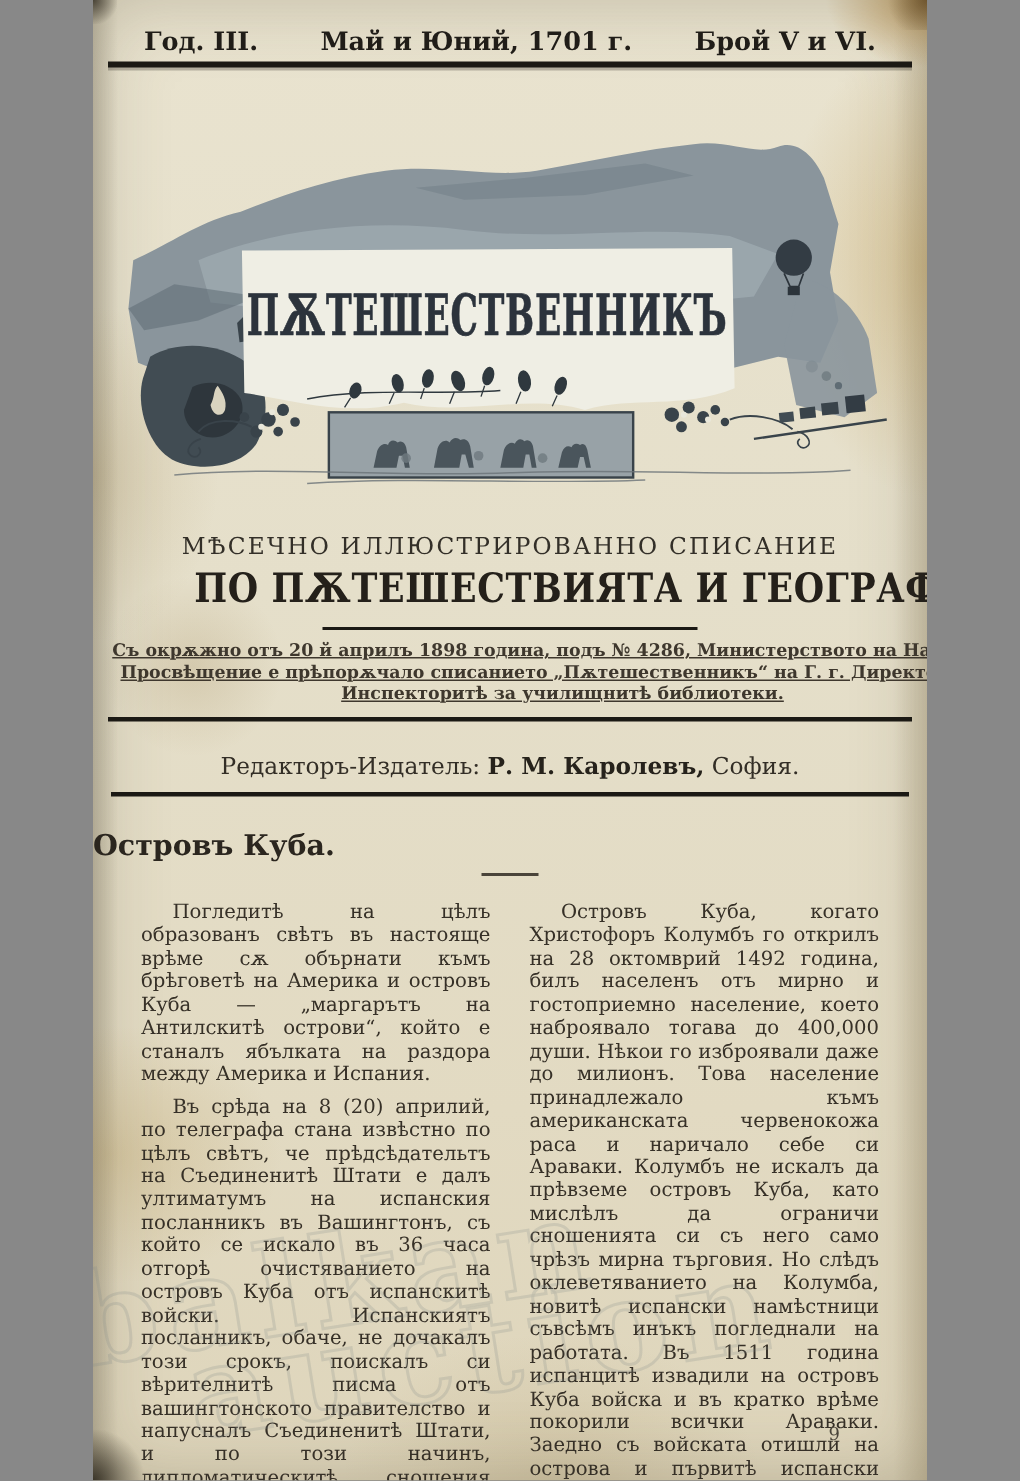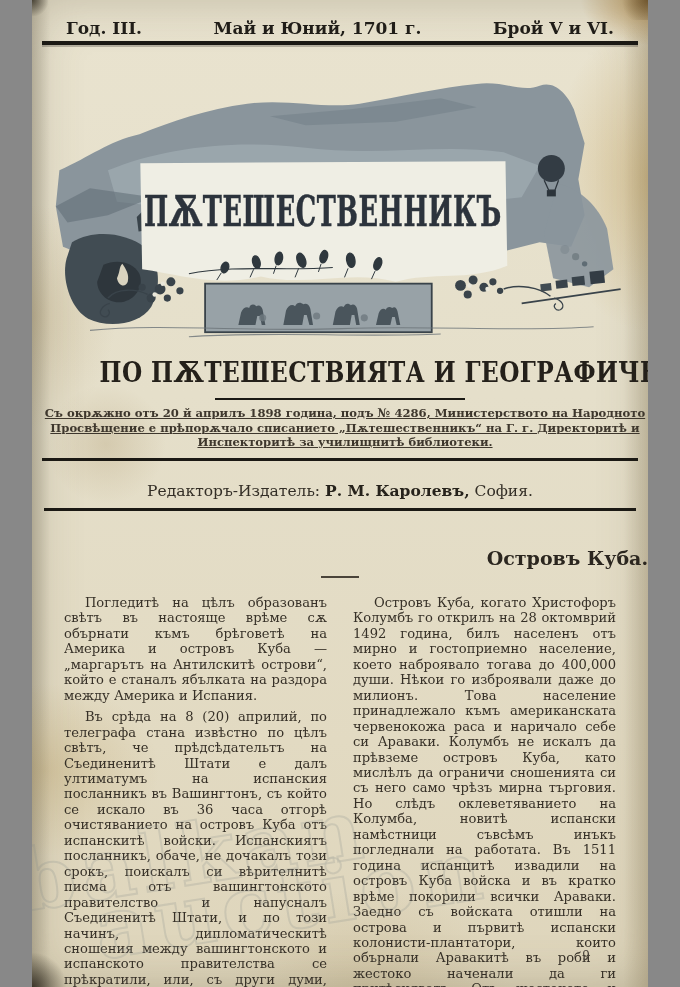--- a/index.html
+++ b/index.html
@@ -1,21 +1,21 @@
 <!DOCTYPE html>
 <html lang="bg" style="--paper: #e4ddc6; --ink: #3a332a; --rule: #1b1914; --ill-gray: #8a959c; --ill-dark: #39434a; --ill-mid: #6f7a80;"><head>
 <meta charset="utf-8">
 <style>
   :root{
     --paper:#e4ddc6; --ink:#3a332a; --ink-dark:#201d18; --rule:#1b1914;
     --ill-gray:#8a959c; --ill-dark:#39434a; --ill-mid:#6f7a80;
   }
   html,body{margin:0;padding:0;background:#888;}
   .page{
-    position:relative; width:616px; height:987px; margin:0 auto; overflow:hidden;
+    position:relative; width:556px; height:987px; margin:0 auto; overflow:hidden;
     font-family:"DejaVu Serif", serif; color:var(--ink);
     background:
       radial-gradient(90px 60px at 100% 0%, rgba(168,118,38,.65), rgba(168,118,38,0) 75%),
       radial-gradient(140px 220px at 100% 18%, rgba(190,150,70,.38), rgba(190,150,70,0) 70%),
       radial-gradient(120px 160px at 0% 32%, rgba(150,120,60,.20), rgba(150,120,60,0) 70%),
       radial-gradient(160px 120px at 2% 78%, rgba(170,135,60,.25), rgba(170,135,60,0) 72%),
       radial-gradient(200px 140px at 55% 100%, rgba(150,125,70,.18), rgba(150,125,70,0) 70%),
       radial-gradient(80px 80px at 12% 45%, rgba(140,110,55,.18), rgba(140,110,55,0) 75%),
       linear-gradient(90deg, rgba(105,98,80,.30) 0, rgba(105,98,80,0) 3%),
       linear-gradient(270deg, rgba(120,100,60,.22) 0, rgba(120,100,60,0) 4%),
@@ -44,21 +44,21 @@
   .sub2{display:inline-block;white-space:nowrap;font-size:27px;font-weight:bold;
         color:#24201a;transform:scaleX(.86);transform-origin:center;letter-spacing:.5px;}
   .mini-rule{width:250px;height:2px;background:var(--rule);margin:9px auto 6px auto;}
   .note{width:626px;margin:0 auto;text-align:center;font-size:11.6px;font-weight:bold;
         line-height:14.5px;color:#3e372d;text-decoration:underline;}
   .rule-a{margin:8px 10px 0 10px;height:3.5px;background:var(--rule);}
   .editor{margin-top:20px;text-align:center;font-size:15.5px;color:#332e26;}
   .editor b{color:#26221b;}
   .rule-b{margin:8px 12px 0 12px;height:3px;background:var(--rule);}
 
-  .art-title{margin-top:36px;text-align:right;font-size:19px;font-weight:bold;color:#2b261f;}
+  .art-title{margin-top:22px;text-align:left;font-size:19px;font-weight:bold;color:#2b261f;}
   .art-rule{width:38px;height:2px;background:#4a443a;margin:7px auto 0 auto;}
 
   .cols{display:flex;gap:14px;margin:11px 26px 0 26px;}
   .col{width:307px;font-size:13.1px;line-height:15.45px;text-align:justify;color:#363027;}
   .col .bpar{margin:6px;}
   .col .bpar.ind{text-indent:1.6em;}
 
   .pagenum{position:absolute;right:58px;bottom:24px;font-size:12px;color:#4a443a;}
 
   .watermark{position:absolute;left:-14px;top:800px;width:560px;transform:rotate(-9deg);
@@ -173,20 +173,21 @@
         <circle cx="568" cy="208" r="5" fill="#7d898f" opacity=".6"></circle>
       </g>
 
       <g stroke="#6b7378" stroke-width="1.2" fill="none" opacity=".8">
         <path d="M40 298 C120 290 220 300 320 296 C420 292 520 300 600 294"></path>
         <path d="M150 305 C240 299 340 306 430 302"></path>
       </g>
     </svg>
   </div>
 
+  <div class="sub1">МѢСЕЧНО ИЛЛЮСТРИРОВАННО СПИСАНИЕ</div>
   <div class="sub2-wrap">
     <span class="sub2">ПО ПѪТЕШЕСТВИЯТА И ГЕОГРАФИЧЕСКИТѢ ОТКРИТИЯ</span>
   </div>
 
   <div class="mini-rule"></div>
   <div class="note">Съ окрѫжно отъ 20 й априлъ 1898 година, подъ № 4286, Министерството на Народното Просвѣщение е прѣпорѫчало списанието „Пѫтешественникъ“ на Г. г. Директоритѣ и Инспекторитѣ за училищнитѣ библиотеки.</div>
   <div class="rule-a"></div>
 
   <div class="editor">
     <span>Редакторъ-Издатель:</span>

